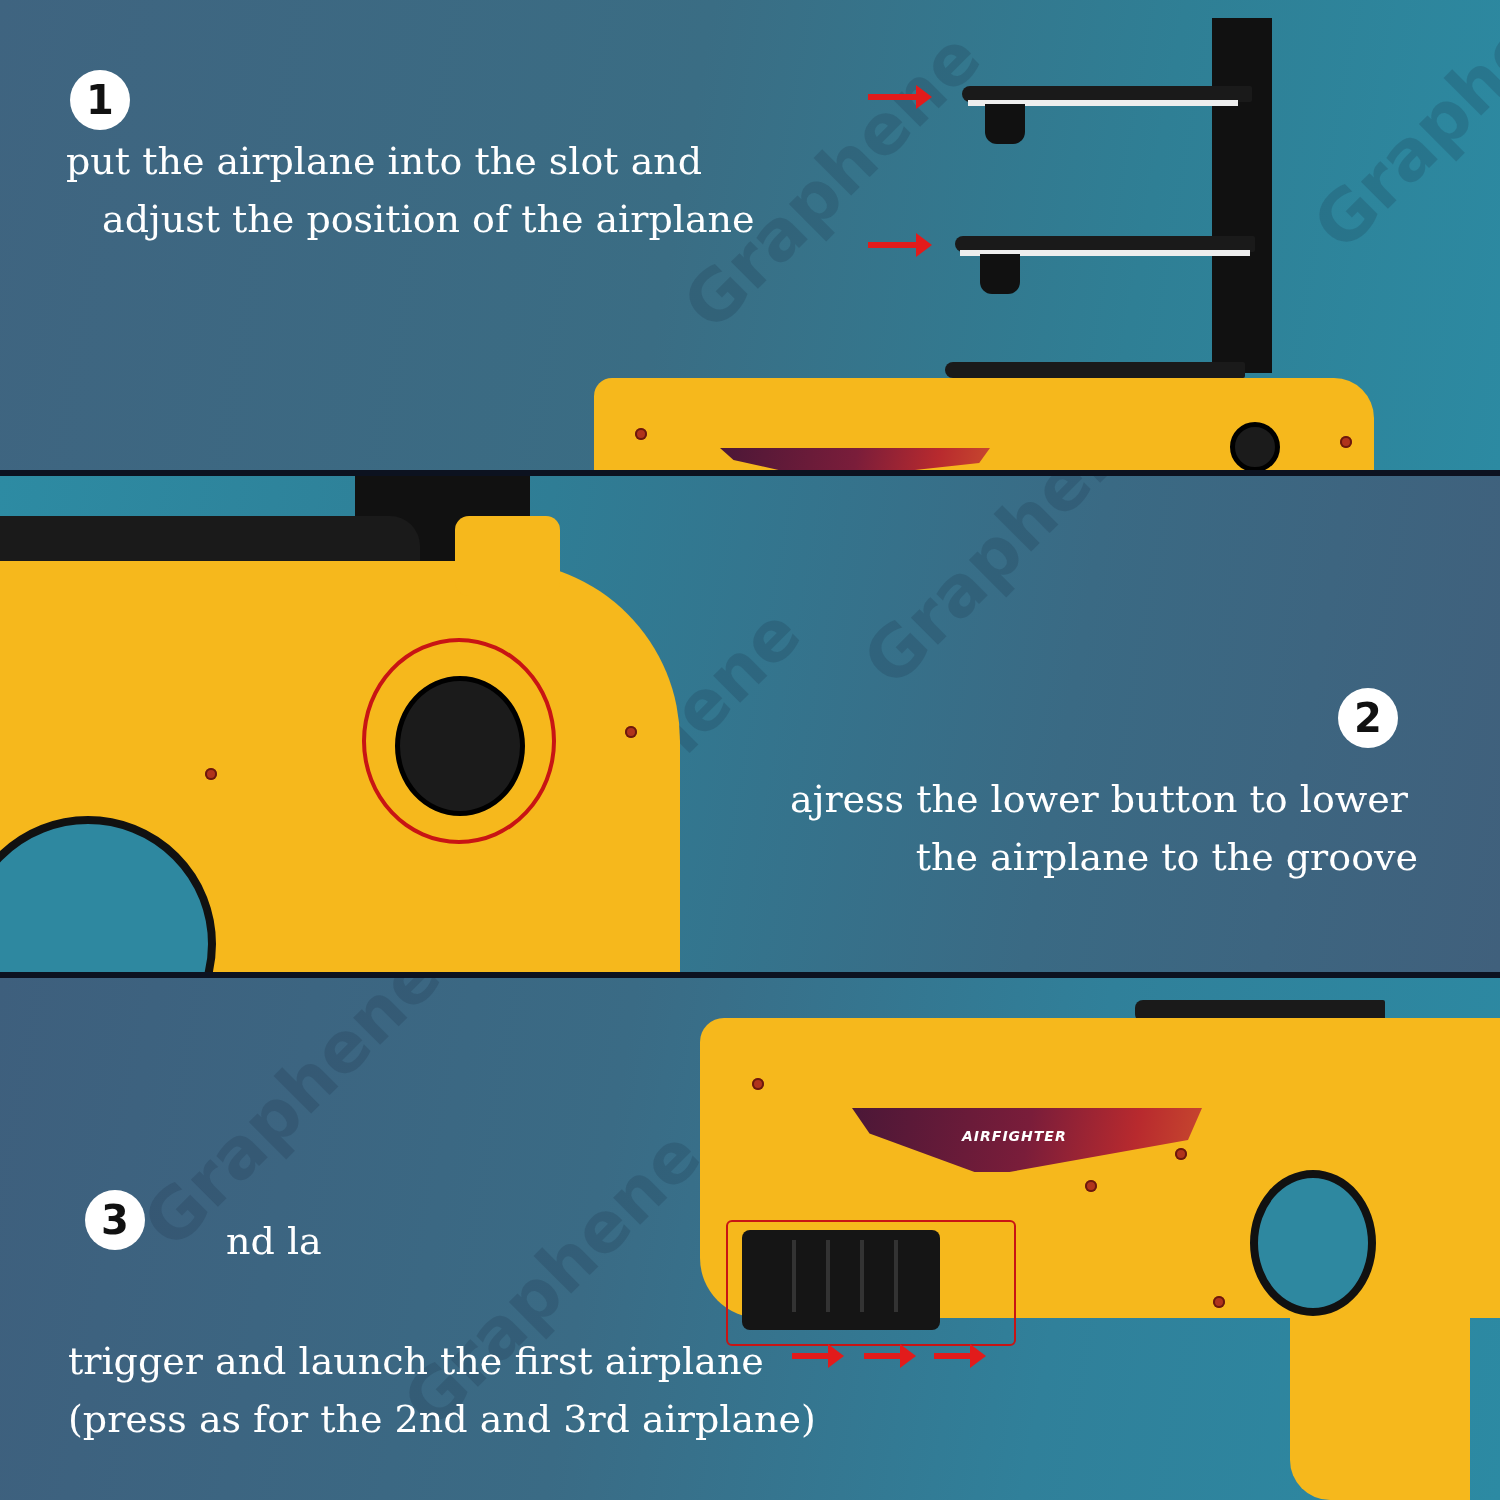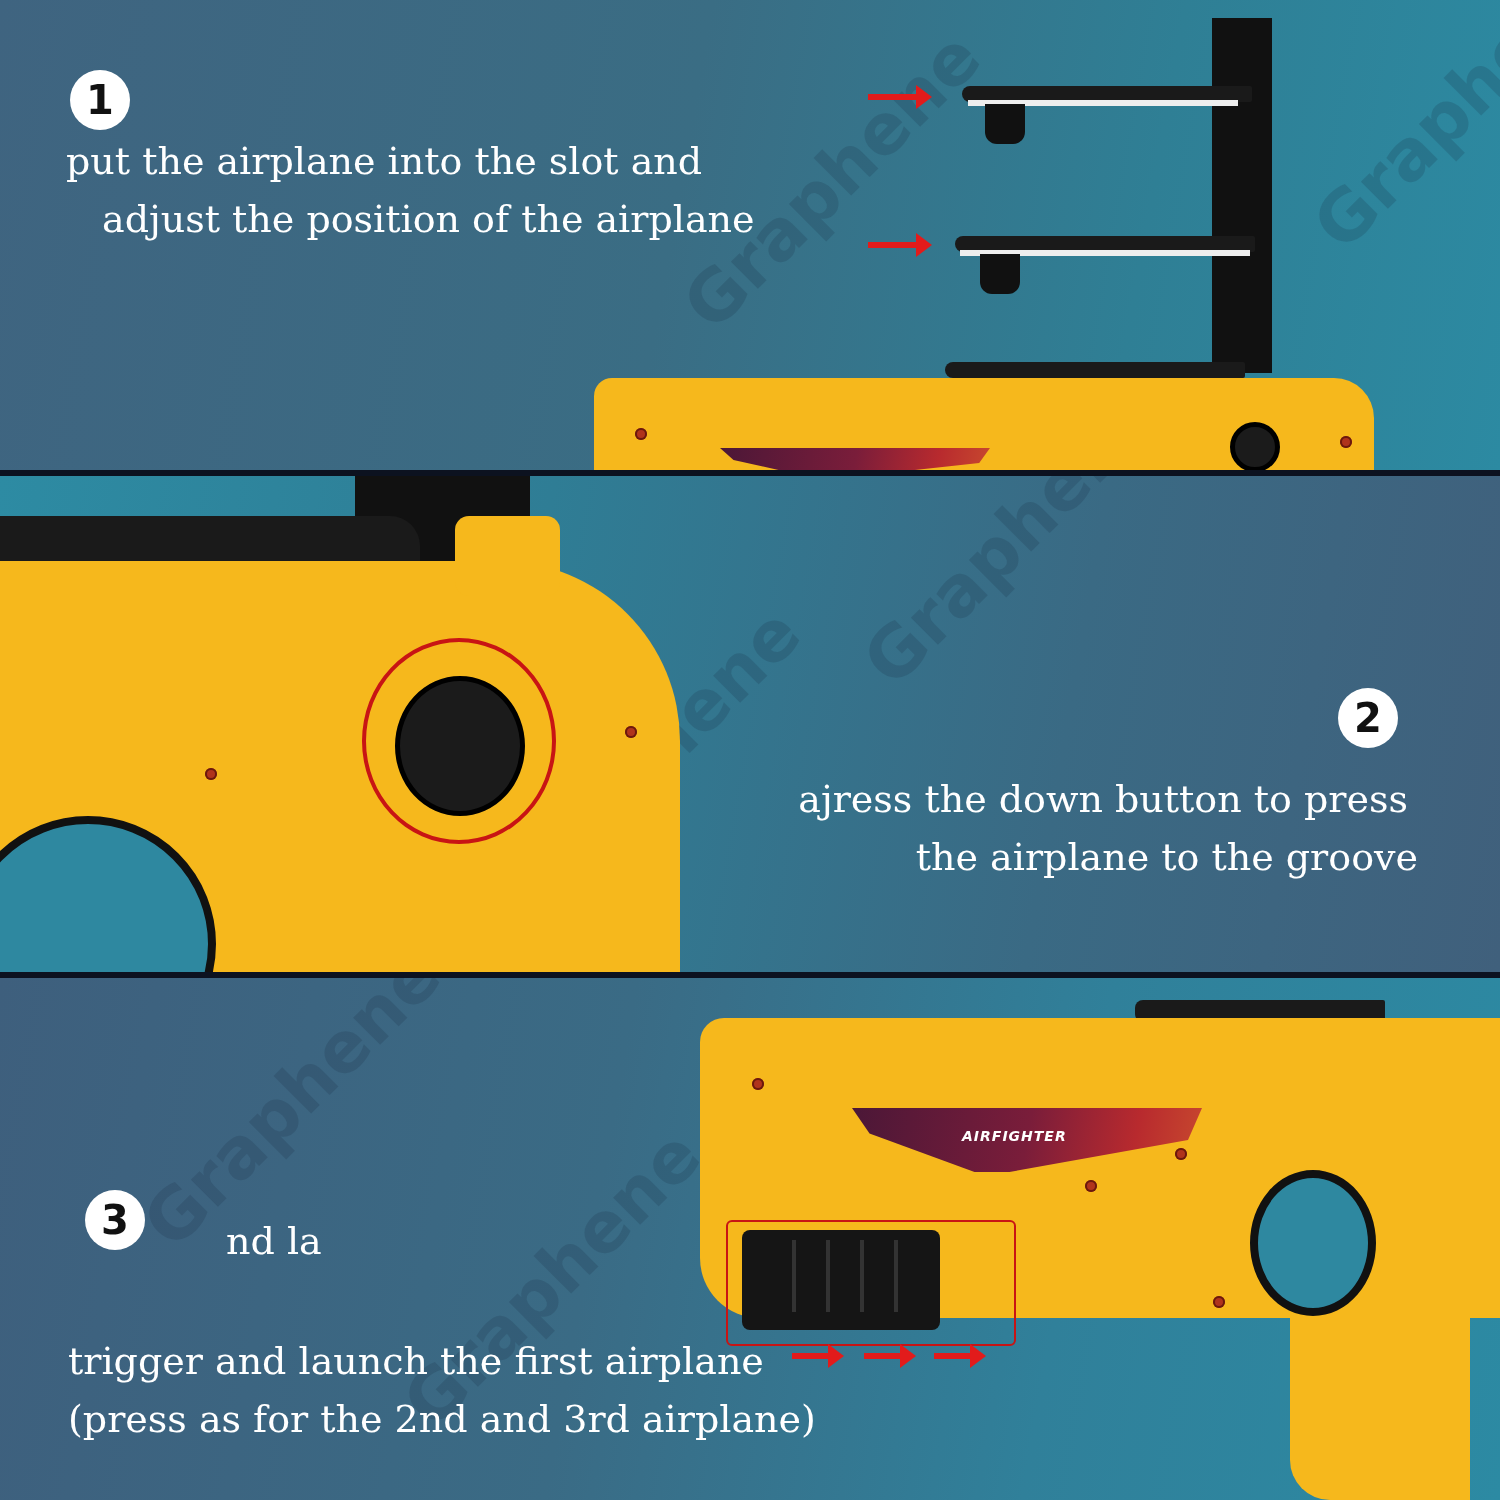--- a/index.html
+++ b/index.html
@@ -81,21 +81,21 @@
     <div class="plane" style="left:0px;top:40px;width:420px;height:50px;border-radius:0 30px 4px 0;"></div>
     <div class="gun" style="left:0px;top:85px;width:680px;height:411px;border-radius:0 180px 0 0;"></div>
     <div class="gun" style="left:455px;top:40px;width:105px;height:80px;border-radius:14px;"></div>
     <div class="trigger-hole" style="left:-40px;top:340px;width:240px;height:240px;"></div>
     <div class="btn-round" style="left:395px;top:200px;width:120px;height:130px;"></div>
     <div class="red-ring" style="left:362px;top:162px;width:186px;height:198px;"></div>
     <div class="screw" style="left:205px;top:292px;"></div>
     <div class="screw" style="left:625px;top:250px;"></div>
 
     <div class="step-badge" style="left:1338px;top:212px;">2</div>
-    <div class="step-text right" style="right:92px;top:294px;">ajress the down button to press</div>
+    <div class="step-text right" style="right:92px;top:294px;">ajress the lower button to lower</div>
     <div class="step-text right" style="right:82px;top:352px;">the airplane to the groove</div>
   </section>
 
   <div class="divider d2"></div>
 
   <section class="panel p3">
     <div class="watermark" style="left:100px;top:80px;">Graphene</div>
     <div class="watermark" style="left:360px;top:260px;">Graphene</div>
 
     <div class="step-badge" style="left:85px;top:212px;">3</div>

